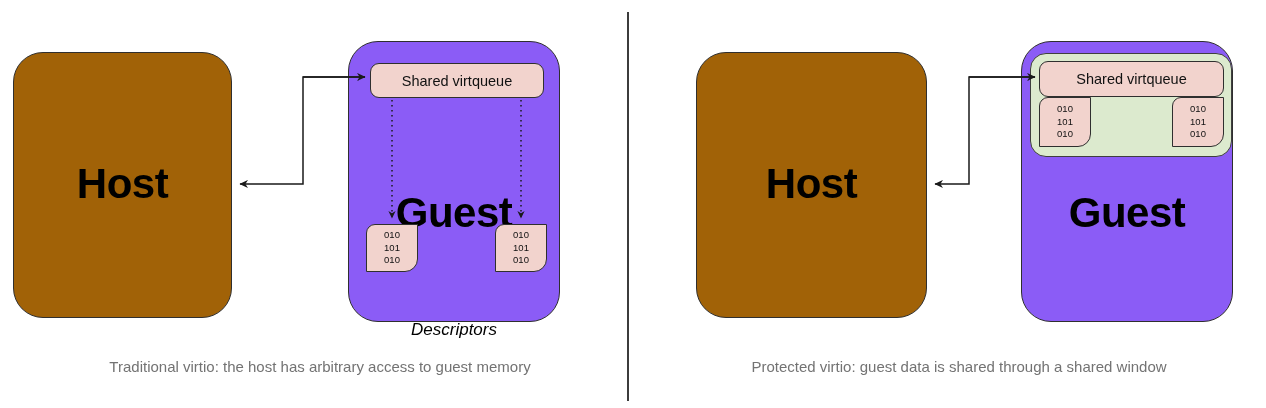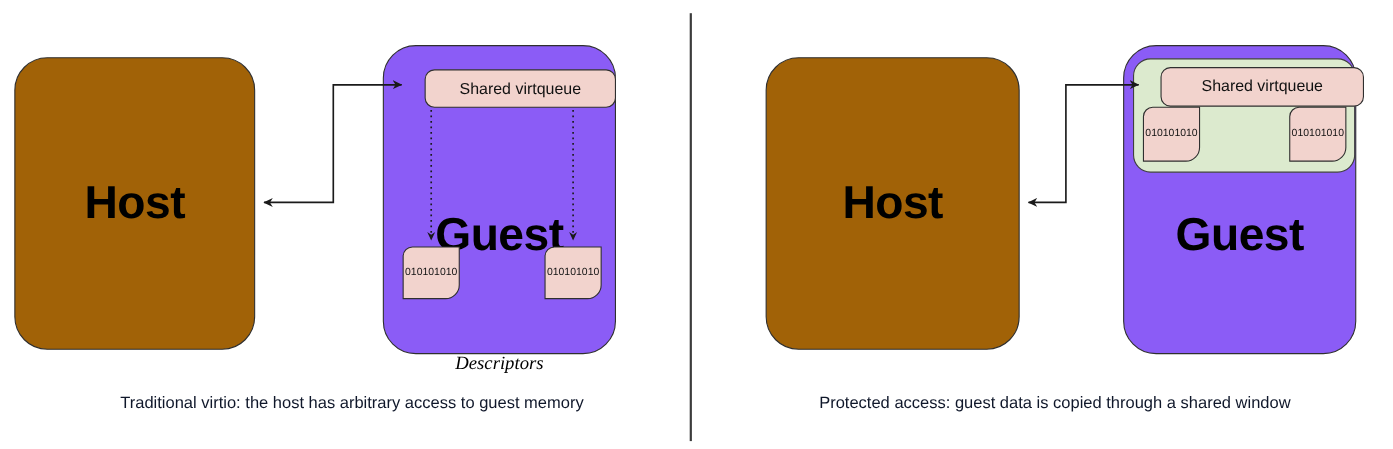--- a/index.html
+++ b/index.html
@@ -58,35 +58,34 @@
     box-sizing: border-box;
     background: #f2d3cd;
     border: 1.4px solid #2f2f2f;
     border-radius: 9px;
     display: flex;
     align-items: center;
     justify-content: center;
     font-size: 14.5px;
     color: #111;
     white-space: nowrap;
-    margin-left: 16px;
   }
 
   
   .descriptor {
     position: absolute;
     box-sizing: border-box;
     background: #f2d3cd;
     border: 1.4px solid #2f2f2f;
     border-top-left-radius: 9px;
     border-top-right-radius: 0px;
     border-bottom-right-radius: 13px;
     border-bottom-left-radius: 0px;
     display: flex;
-    flex-direction: row;
+    flex-direction: column;
     align-items: center;
     justify-content: center;
     font-size: 9.5px;
     line-height: 12.5px;
     color: #111;
   }
   .descriptor span { display: block; }
 
   
   .shared-window {
@@ -99,30 +98,29 @@
 
   
   .descriptors-caption {
     position: absolute;
     left: 0; right: 0;
     text-align: center;
     font-style: italic;
     font-size: 17px;
     color: #000;
     white-space: nowrap;
-    font-family: Liberation Serif, serif;
   }
 
   
   .caption {
     position: absolute;
     left: 13px; right: 0;
     text-align: center;
     font-size: 15px;
-    color: #0f172a;
+    color: #737373;
     white-space: nowrap;
   }
 
   
   .connector {
     position: absolute;
     left: 0; top: 0;
     width: 627px; height: 408px;
     overflow: visible;
     pointer-events: none;
@@ -223,16 +221,16 @@
         <marker id="ah-r-solid" markerWidth="9" markerHeight="9" refX="8" refY="4.5" orient="auto" markerUnits="userSpaceOnUse">
           <path d="M0,0.4 L8.6,4.5 L0,8.6 L2.6,4.5 Z" fill="#1a1a1a"></path>
         </marker>
       </defs>
       <g>
         <path d="M 396,77 L 330,77 L 330,184 L 296,184" fill="none" stroke="#1a1a1a" stroke-width="1.5" marker-end="url(#ah-r-solid)"></path>
         <path d="M 330,77 L 396,77" fill="none" stroke="#1a1a1a" stroke-width="1.5" marker-end="url(#ah-r-solid)"></path>
       </g>
     </svg>
 
-    <div class="caption" style="top:358px;">Protected access: guest data is copied through a shared window</div>
+    <div class="caption" style="top:358px;">Protected virtio: guest data is shared through a shared window</div>
   </div>
 
 </div>
 
 </body></html>

